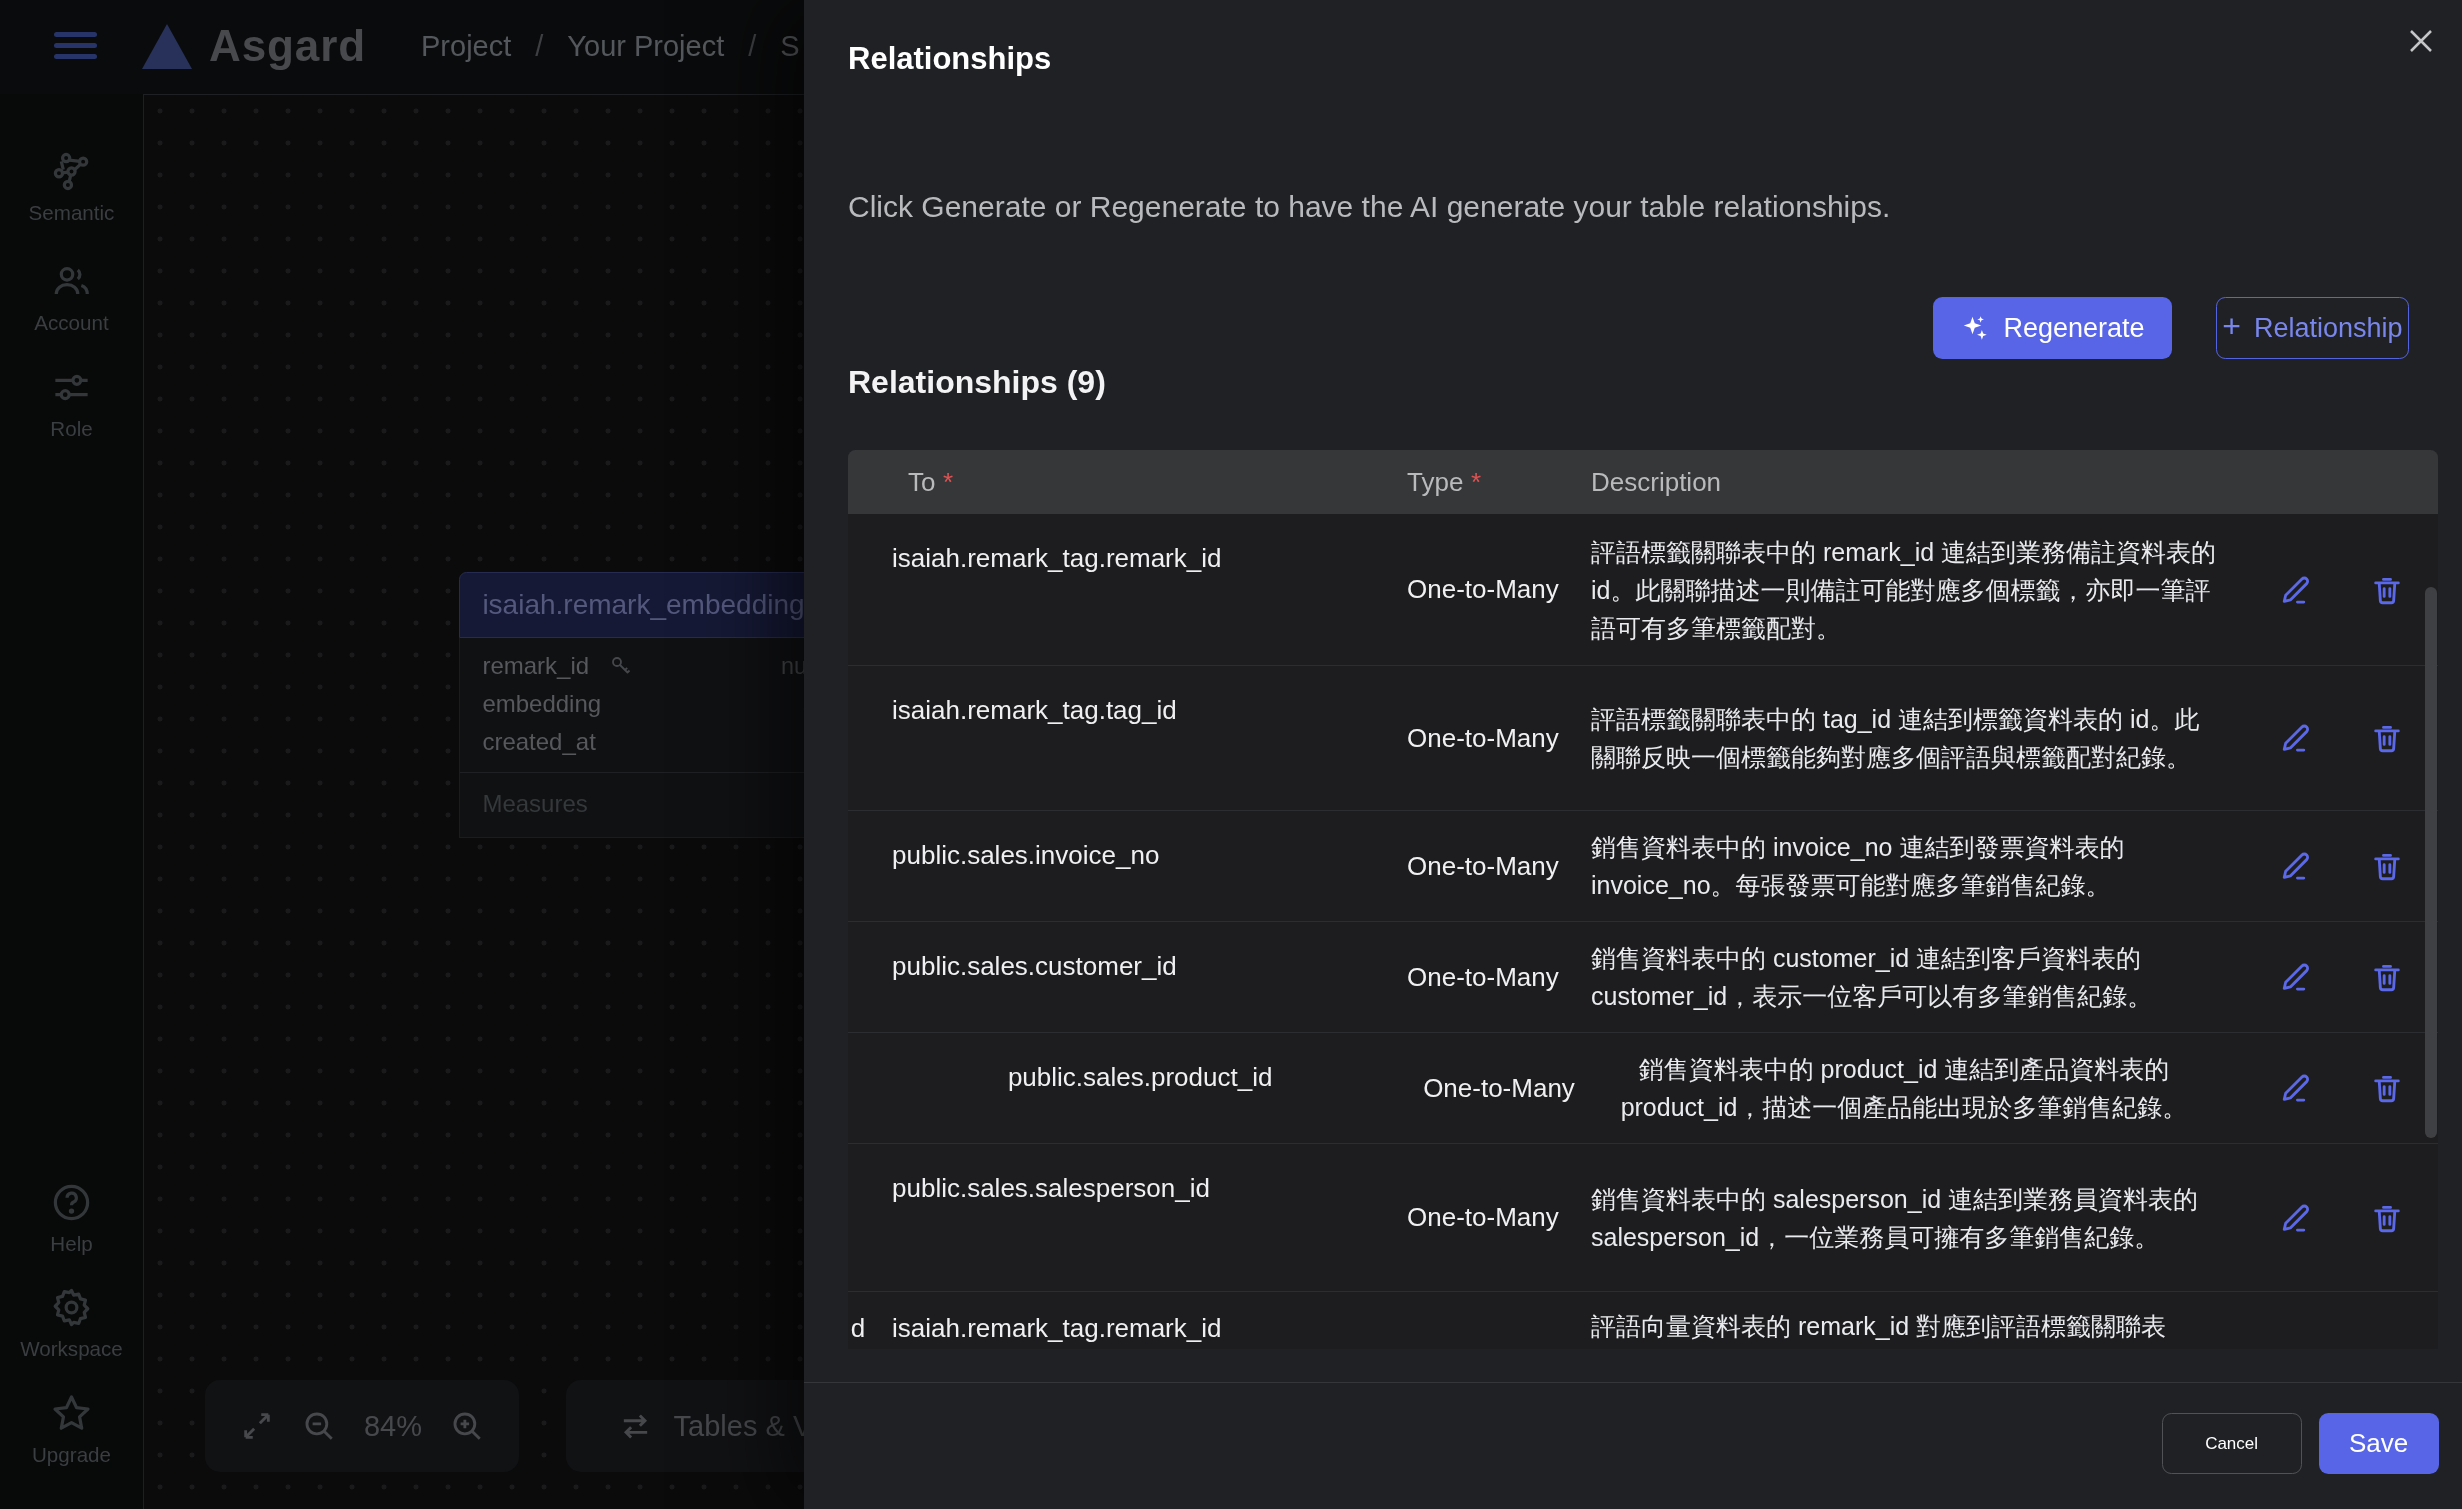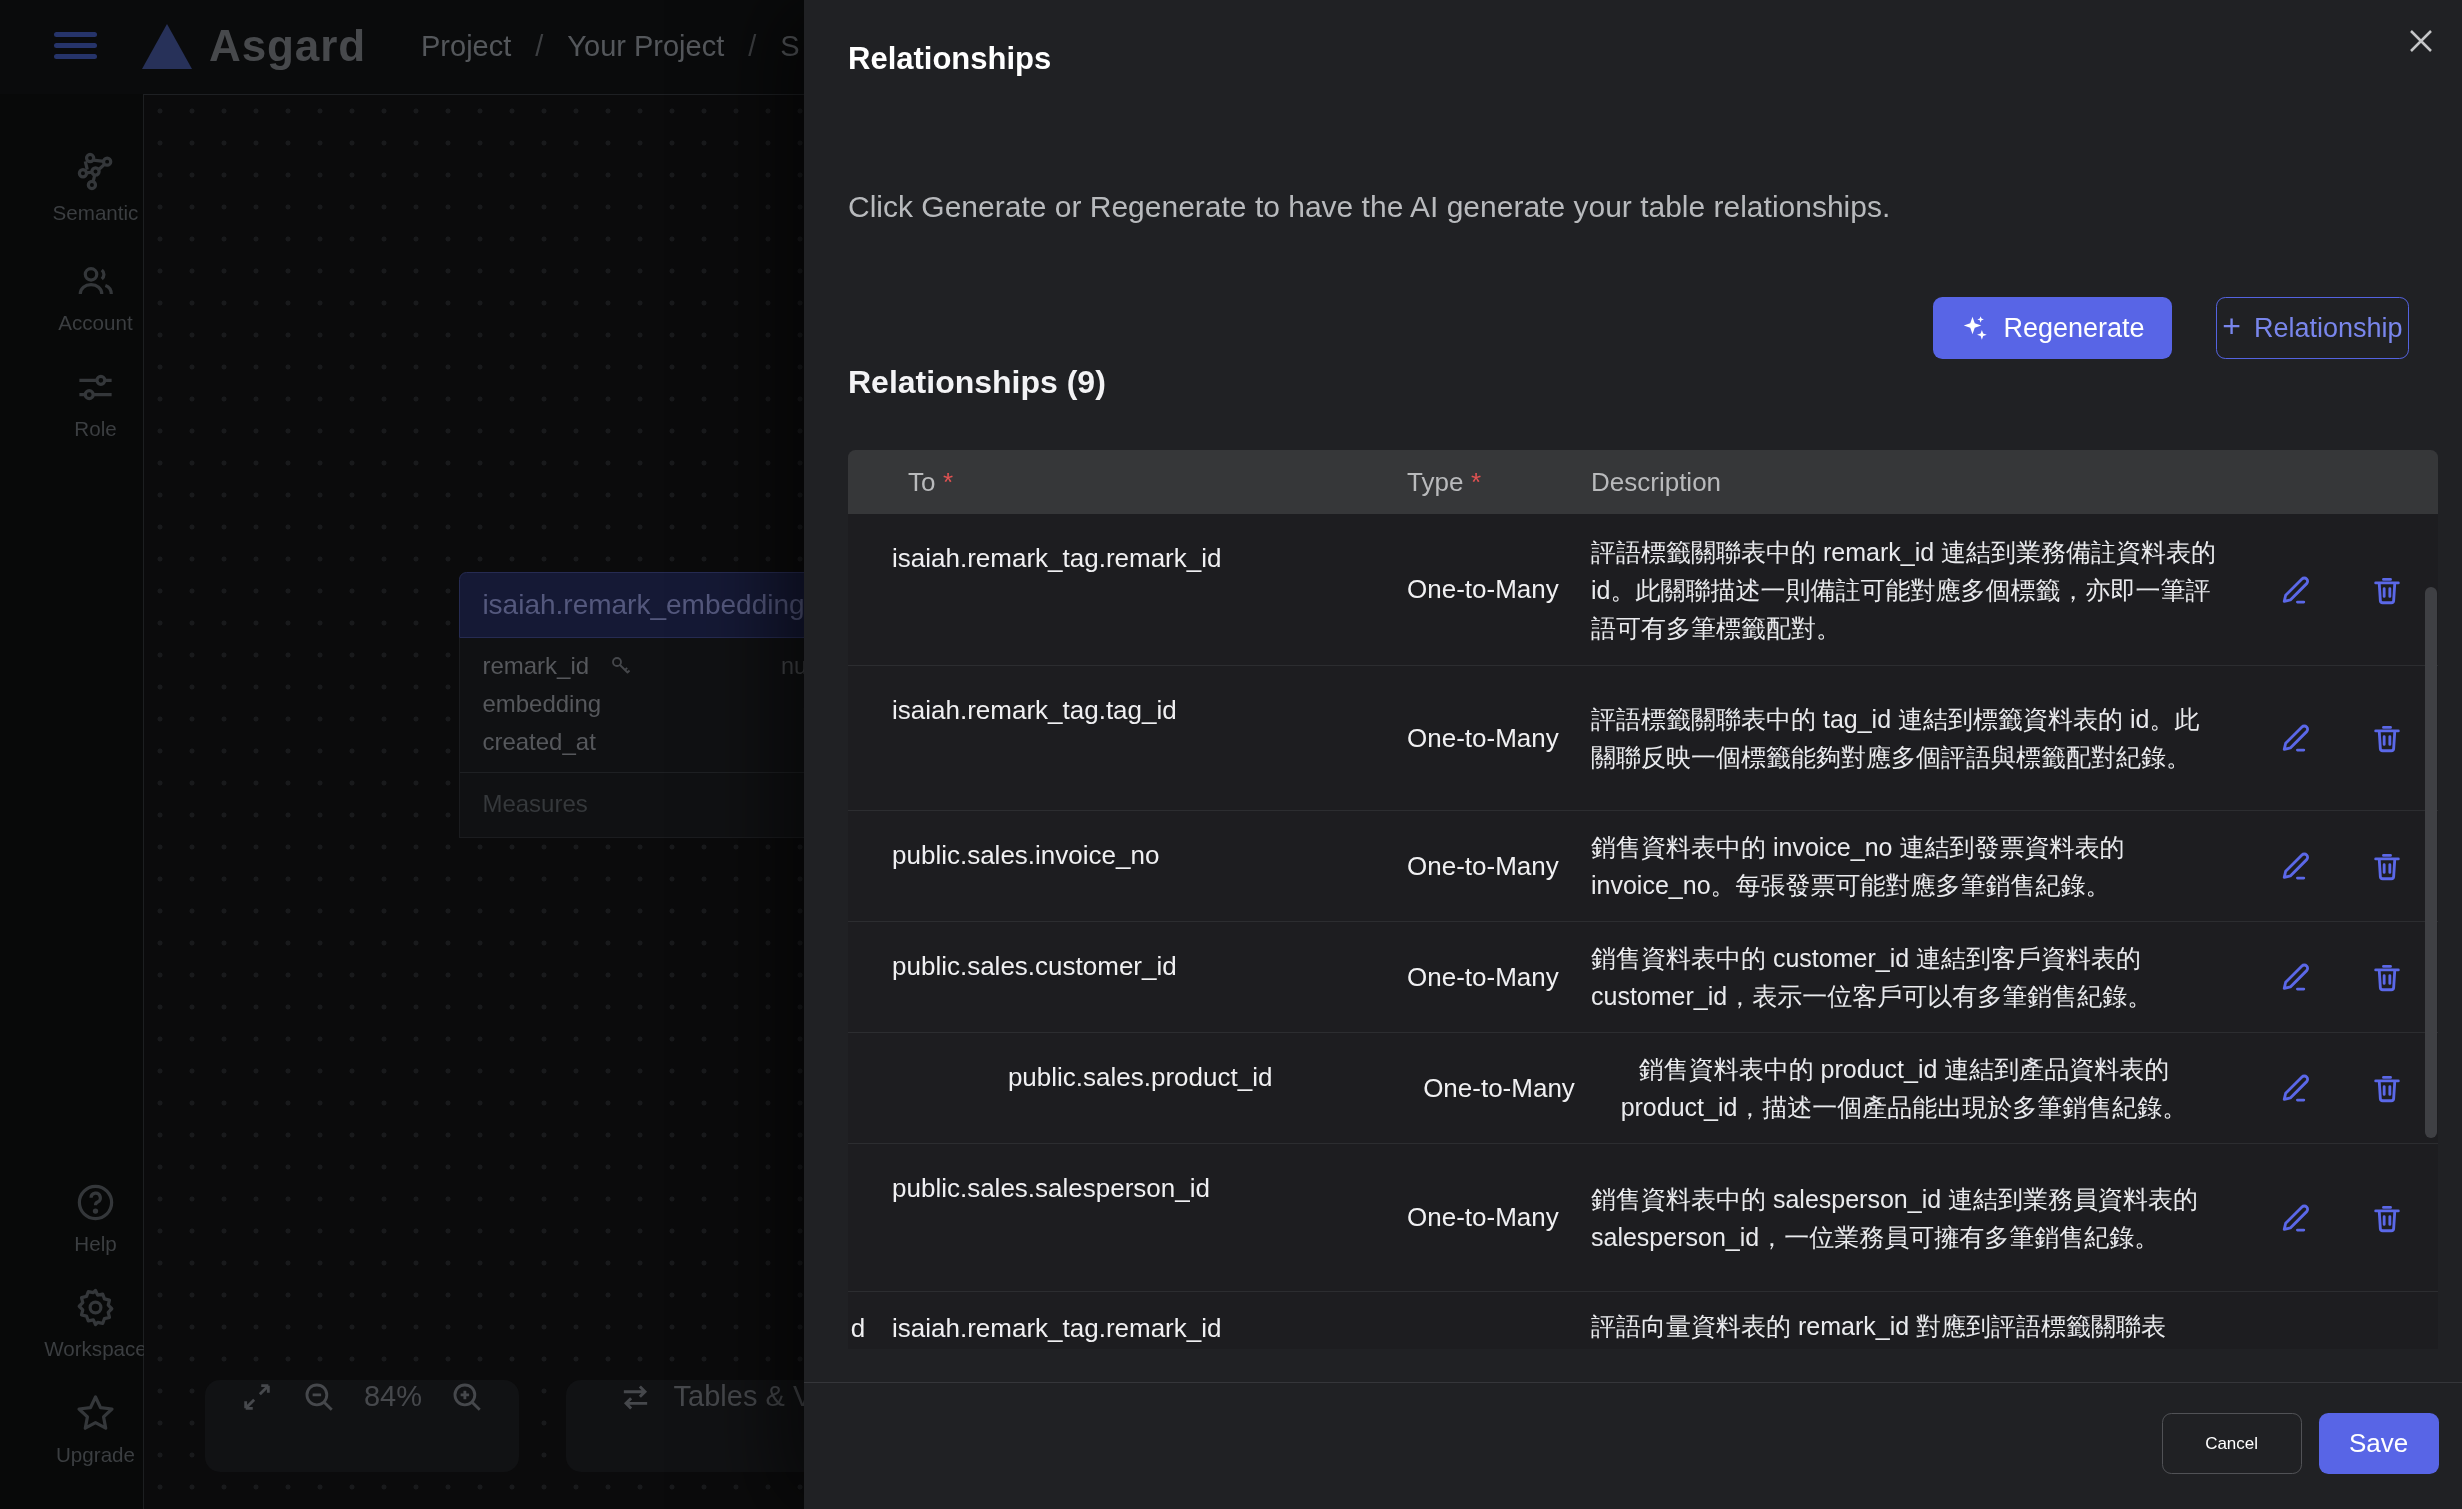--- a/index.html
+++ b/index.html
@@ -6,36 +6,36 @@
     font-family:"Liberation Sans",sans-serif;-webkit-font-smoothing:antialiased;}
   
   #app-header{position:absolute;left:0;top:0;width:2462px;height:94px;background:#0a0b0c;border-bottom:0.9px solid #1e2023;}
   .burger{position:absolute;left:54px;top:32px;width:43px;height:32px;cursor:pointer;}
   .burger div{height:4.7px;border-radius:2.8px;background:#26346a;margin-bottom:6.5px;}
   .logo-tri{position:absolute;left:142px;top:24px;width:0;height:0;border-left:25px solid transparent;border-right:25px solid transparent;border-bottom:45px solid #273159;}
   .brand{position:absolute;left:209px;top:20.6px;font-size:44px;font-weight:bold;color:#47494c;letter-spacing:0.9px;}
   .crumbs{position:absolute;left:421px;top:30px;font-size:29px;color:#54575b;display:flex;gap:24px;white-space:nowrap;}
   .crumb-sep{color:#3d3f42;}
   #sidebar{position:absolute;left:0;top:94px;width:143px;height:1415px;background:#080909;border-right:0.9px solid #1d1f21;}
-  .side-item{position:absolute;left:0;width:143px;text-align:center;color:#35383b;padding-left:24px;}
+  .side-item{position:absolute;left:0;width:143px;text-align:center;color:#35383b;}
   .side-item svg{display:block;margin:0 auto;}
   .side-label{font-size:20.6px;color:#3b3e41;margin-top:7.5px;}
   
   #canvas{position:absolute;left:144px;top:95px;width:2319px;height:1414px;background:#0b0b0c;
     background-image:radial-gradient(circle,#191a1c 2.2px,transparent 2.8px);background-size:32px 32px;}
   #node{position:absolute;left:315px;top:477px;width:374px;}
   #node-header{height:64px;background:#151935;border:0.9px solid #262b52;border-radius:7.5px 7.5px 0 0;
     line-height:64px;padding-left:22.4px;font-size:28px;color:#54587d;white-space:nowrap;overflow:hidden;}
   #node-body{background:#101113;border:0.9px solid #1b1c1f;border-top:none;padding:9.3px 0 13px 0;}
   .nfield{position:relative;height:38px;line-height:38px;padding-left:22.4px;font-size:24px;color:#56585c;white-space:nowrap;}
   .nfield .ftype{position:absolute;top:0;font-size:23.4px;color:#45474b;}
   .key-ic{display:inline-block;vertical-align:-3.7px;margin-left:13px;}
   .ndivider{height:0.9px;background:#1e2023;margin:11.2px 0 9.3px 0;}
   .nmeasures{padding-left:22.4px;font-size:24px;color:#35383b;height:41px;line-height:41px;}
-  .toolbar{position:absolute;background:#111214;border-radius:15px;height:92px;display:flex;color:#46484c;}
+  .toolbar{position:absolute;background:#111214;border-radius:15px;height:92px;display:flex;align-items:center;color:#46484c;}
   #toolbar-zoom{left:61px;top:1285px;width:314px;justify-content:center;gap:28px;}
   #toolbar-tables{left:422px;top:1285px;width:392px;padding-left:52px;gap:20.6px;}
   .zoom-pct{font-size:29px;color:#46484c;}
   .tables-label{font-size:29px;color:#46484c;white-space:nowrap;}
   
   #drawer{position:absolute;left:804px;top:0;width:1658px;height:1510px;background:#202124;box-shadow:-28px 0 75px rgba(0,0,0,.55);}
   #drawer-title{position:absolute;left:44px;top:41px;font-size:31px;font-weight:bold;color:#ffffff;}
   #drawer-close{position:absolute;right:20.6px;top:20.6px;width:41px;height:41px;display:flex;align-items:center;justify-content:center;cursor:pointer;}
   #drawer-sub{position:absolute;left:44px;top:190px;font-size:30px;color:#b8babd;}
   #action-row{position:absolute;top:297px;right:53px;display:flex;gap:44px;}

